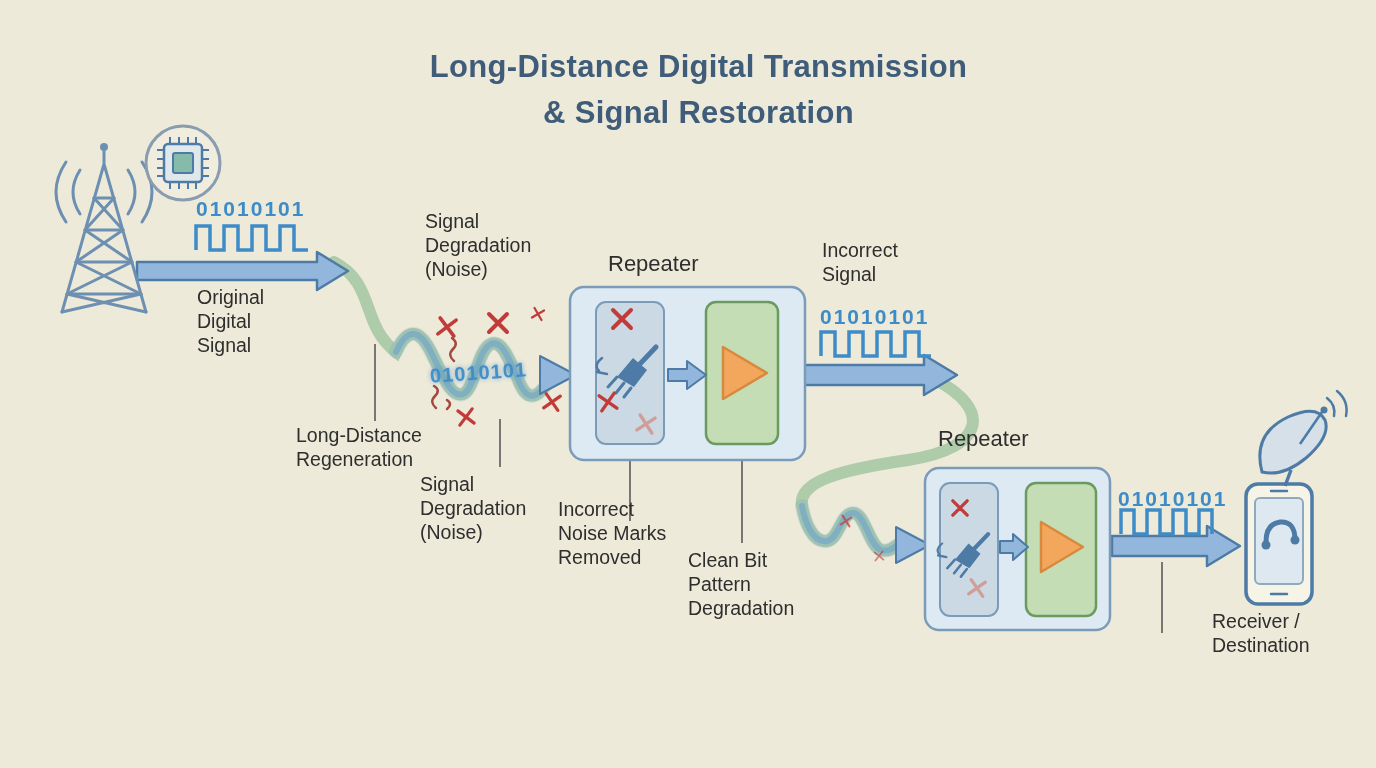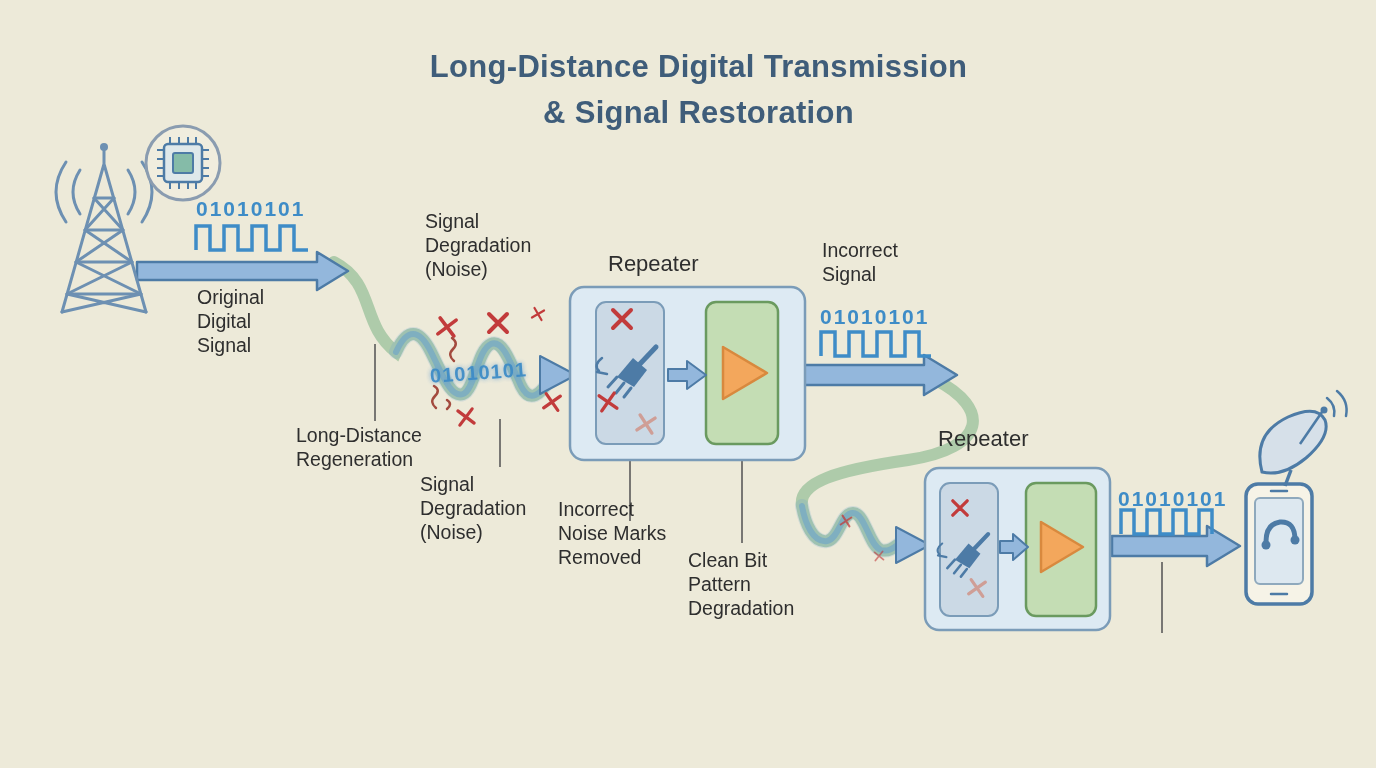--- a/index.html
+++ b/index.html
@@ -185,14 +185,16 @@
 Degradation</div>
 
   <div class="lbl" style="left:822px; top:239px; width:108px;">Incorrect
 Signal</div>
   <div class="bin" style="left:820px; top:305px;">01010101</div>
 
   <div class="lbl big" style="left:938px; top:426px; width:160px;">Repeater</div>
 
   <div class="bin" style="left:1118px; top:487px;">01010101</div>
 
+  <div class="lbl" style="left:1212px; top:610px; width:140px;">Receiver /
+Destination</div>
 
 </div>
 
 </body></html>

